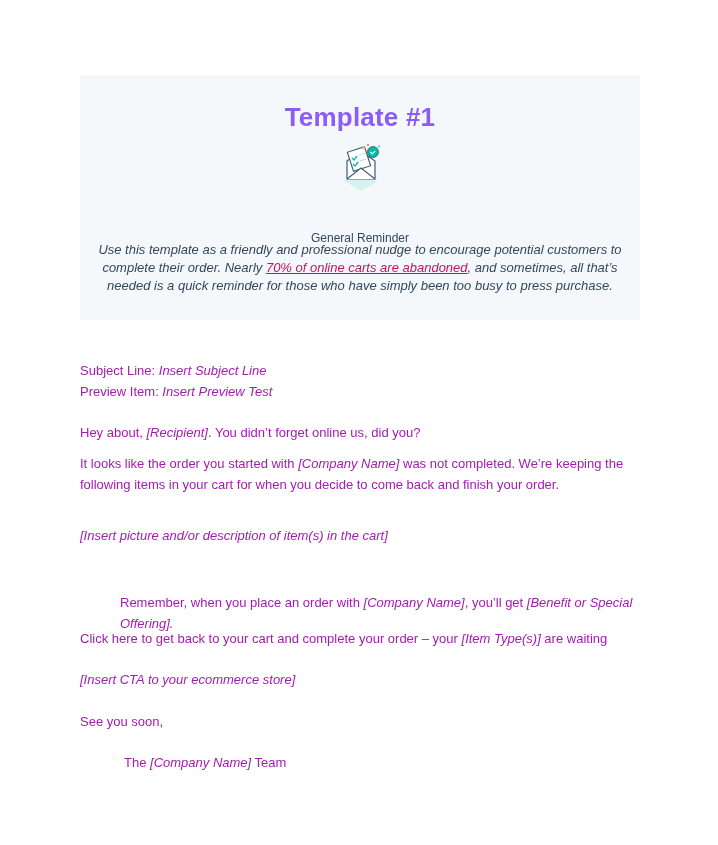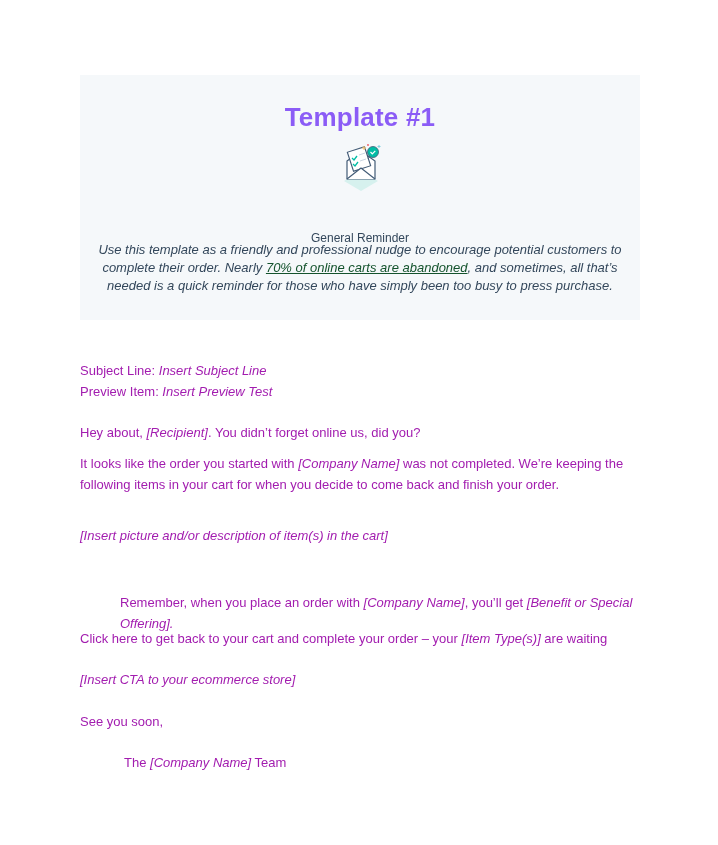--- a/index.html
+++ b/index.html
@@ -22,21 +22,21 @@
       position: absolute; left: 258px; top: 68px; width: 46px; height: 52px;
     }
     .card-subtitle {
       position: absolute; left: 0; right: 0; top: 128px;
       font-size: 12px; color: #33475b; margin-top: 28px;
     }
     .card-desc {
       position: absolute; left: 8px; right: 8px; top: 166px;
       font-size: 13px; font-style: italic; line-height: 18px; color: #33475b;
     }
-    .card-desc a { color: #14532d; text-decoration: underline; }
+    .card-desc a { color: #be185d; text-decoration: underline; }
     .body-text {
       position: absolute; left: 80px; width: 545px;
       font-size: 13px; line-height: 21px; color: #a21caf;
     }
     .body-text i { font-style: italic; }
     .center { width: 560px; }
   </style>
 </head>
 <body>
 

